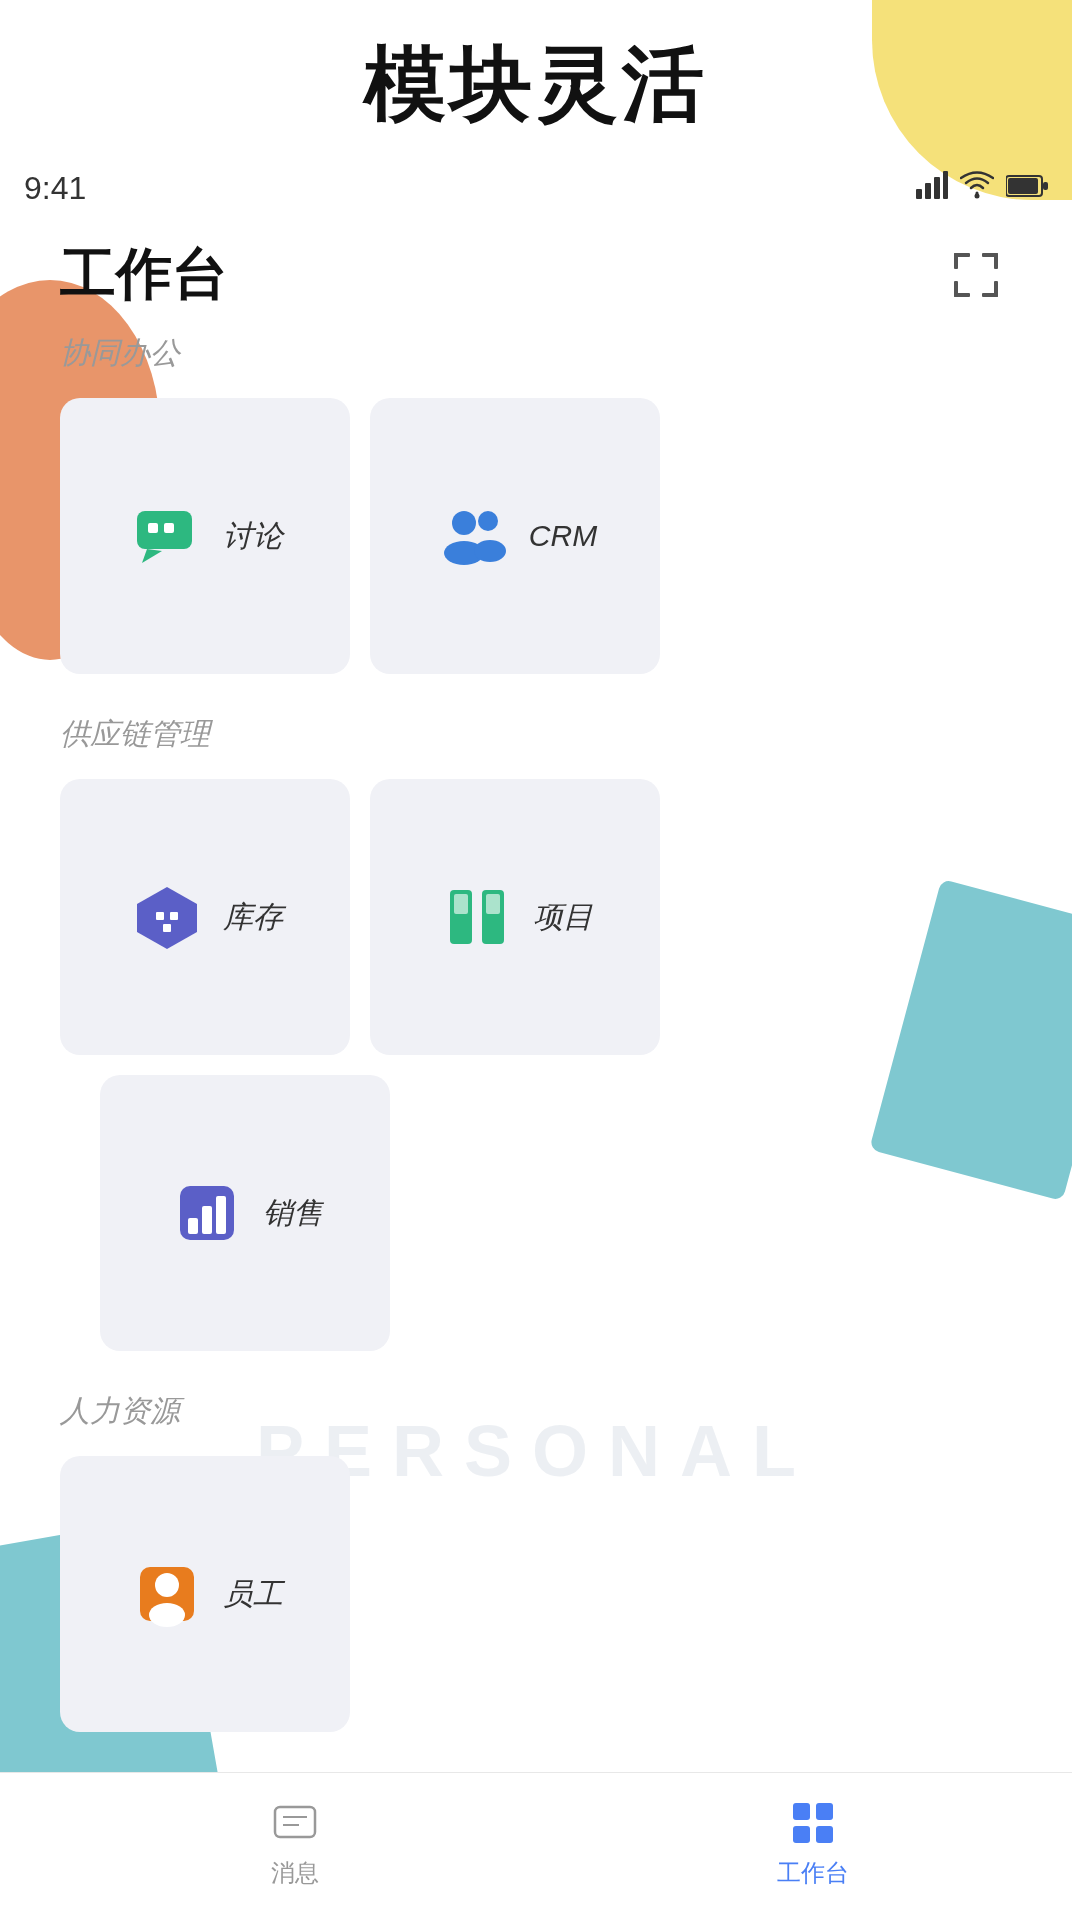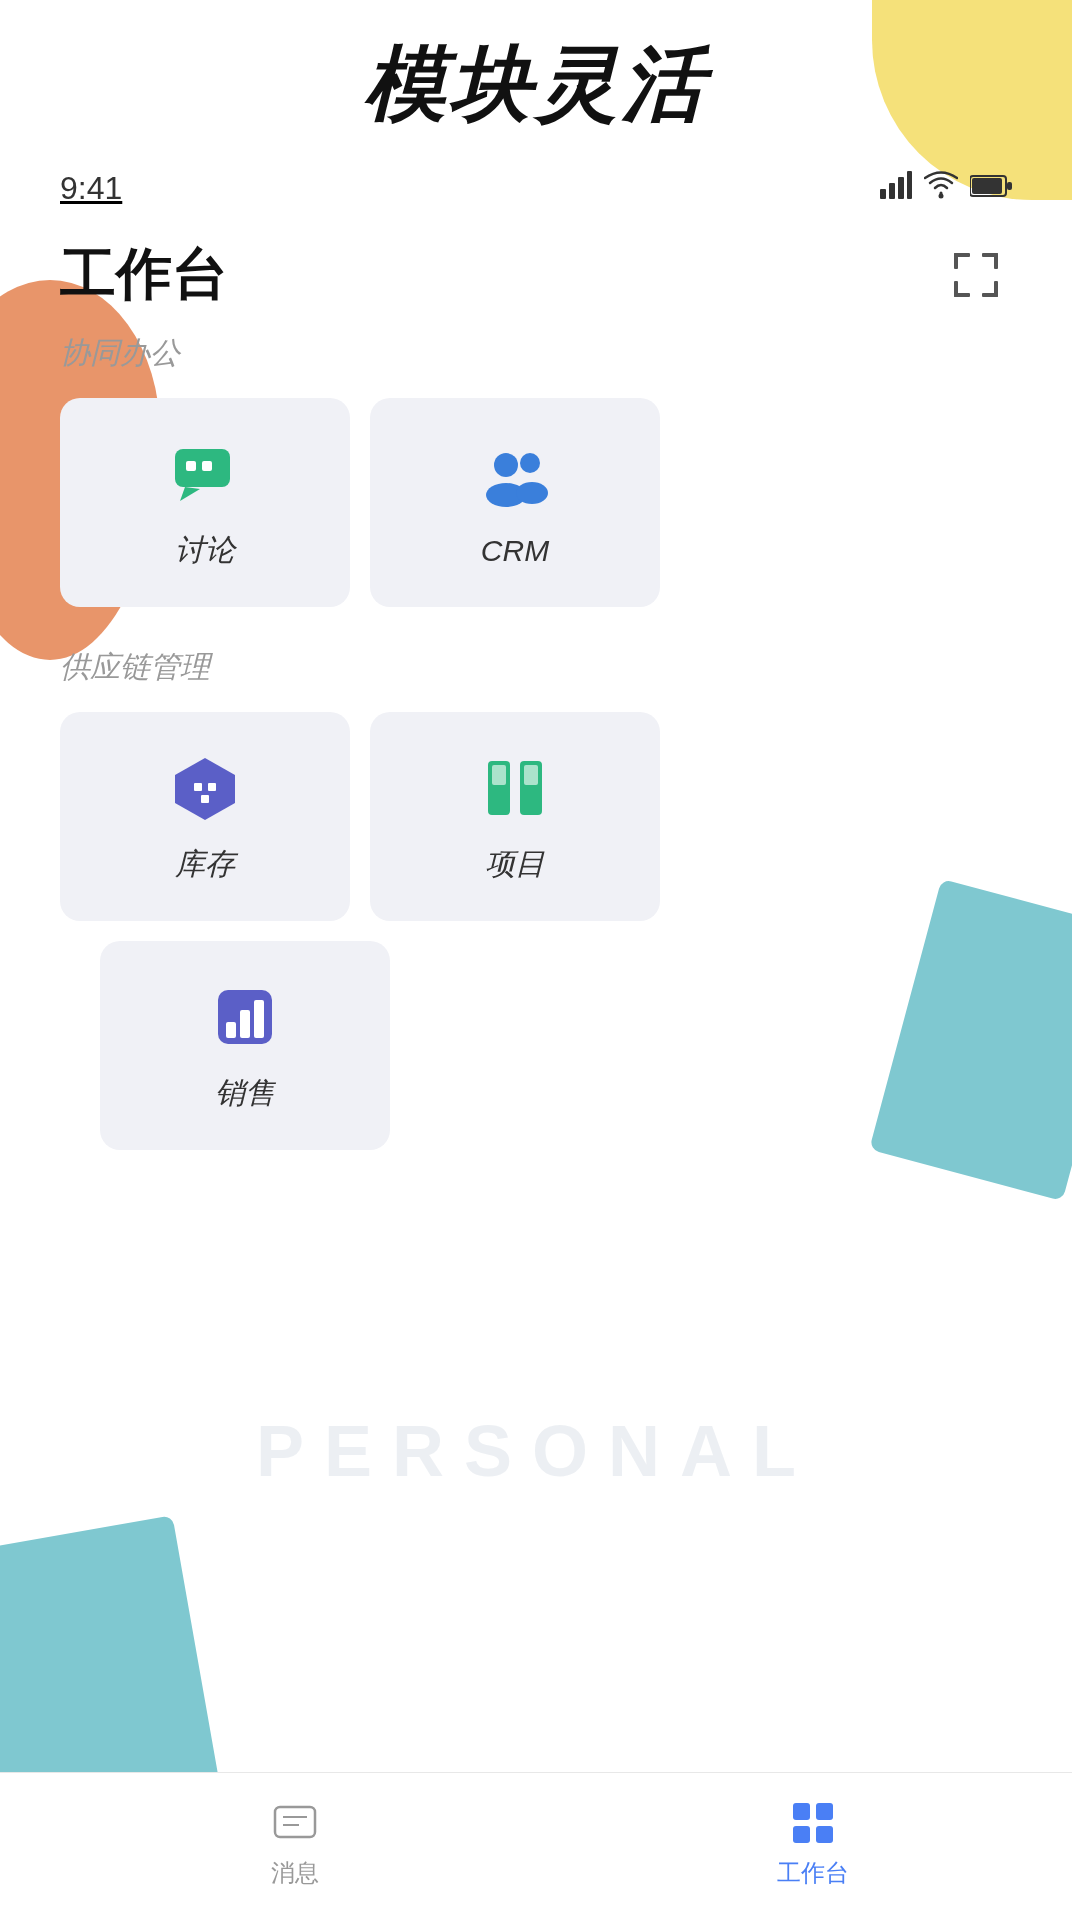--- a/index.html
+++ b/index.html
@@ -62,32 +62,30 @@
       position: relative;
       z-index: 1;
       text-align: center;
       padding: 30px 0 20px;
     }
     .header-banner h1 {
       font-size: 82px;
       font-weight: 900;
       color: #111;
       letter-spacing: 4px;
-      font-style: italic;
     }
 
     
     .status-bar {
       position: relative;
       z-index: 1;
       display: flex;
       justify-content: space-between;
       align-items: center;
-      padding: 10px 60px;
-      text-decoration: underline;
+      padding: 10px 24px;
     }
     .status-time {
       font-size: 32px;
       font-weight: 500;
       color: #333;
     }
     .status-icons {
       display: flex;
       align-items: center;
       gap: 12px;
@@ -146,23 +144,22 @@
     }
     .modules-grid {
       display: flex;
       flex-wrap: wrap;
       gap: 20px;
     }
     .module-card {
       background: #f0f1f6;
       border-radius: 20px;
       width: 290px;
-      height: 209px;
-      display: flex;
-      flex-direction: column;
+      height: 276px;
+      display: flex;
       align-items: center;
       justify-content: center;
       gap: 16px;
       cursor: pointer;
     }
     .module-icon {
       width: 80px;
       height: 80px;
       display: flex;
       align-items: center;
@@ -360,20 +357,37 @@
             <rect x="30" y="28" width="10" height="28" rx="2" fill="white"></rect>
             <rect x="44" y="18" width="10" height="38" rx="2" fill="white"></rect>
           </svg>
         </div>
         <span class="module-label">销售</span>
       </div>
     </div>
 
   </div>
 
+  <div class="section">
+    <div class="section-title">人力资源</div>
+    <div class="modules-grid">
+
+      <div class="module-card">
+        <div class="module-icon">
+          <svg width="70" height="70" viewBox="0 0 70 70">
+            <rect x="8" y="8" width="54" height="54" rx="10" fill="#e87c1e"></rect>
+            <circle cx="35" cy="26" r="12" fill="white"></circle>
+            <ellipse cx="35" cy="56" rx="18" ry="12" fill="white"></ellipse>
+          </svg>
+        </div>
+        <span class="module-label">员工</span>
+      </div>
+
+    </div>
+  </div>
 
 </div>
 
 <nav class="bottom-nav">
 
   <div class="nav-item">
     <div class="nav-icon">
       <svg width="52" height="52" viewBox="0 0 52 52" fill="none">
         <rect x="6" y="10" width="40" height="30" rx="5" stroke="#999" stroke-width="2.5" fill="none"></rect>
         <line x1="14" y1="20" x2="38" y2="20" stroke="#999" stroke-width="2"></line>

